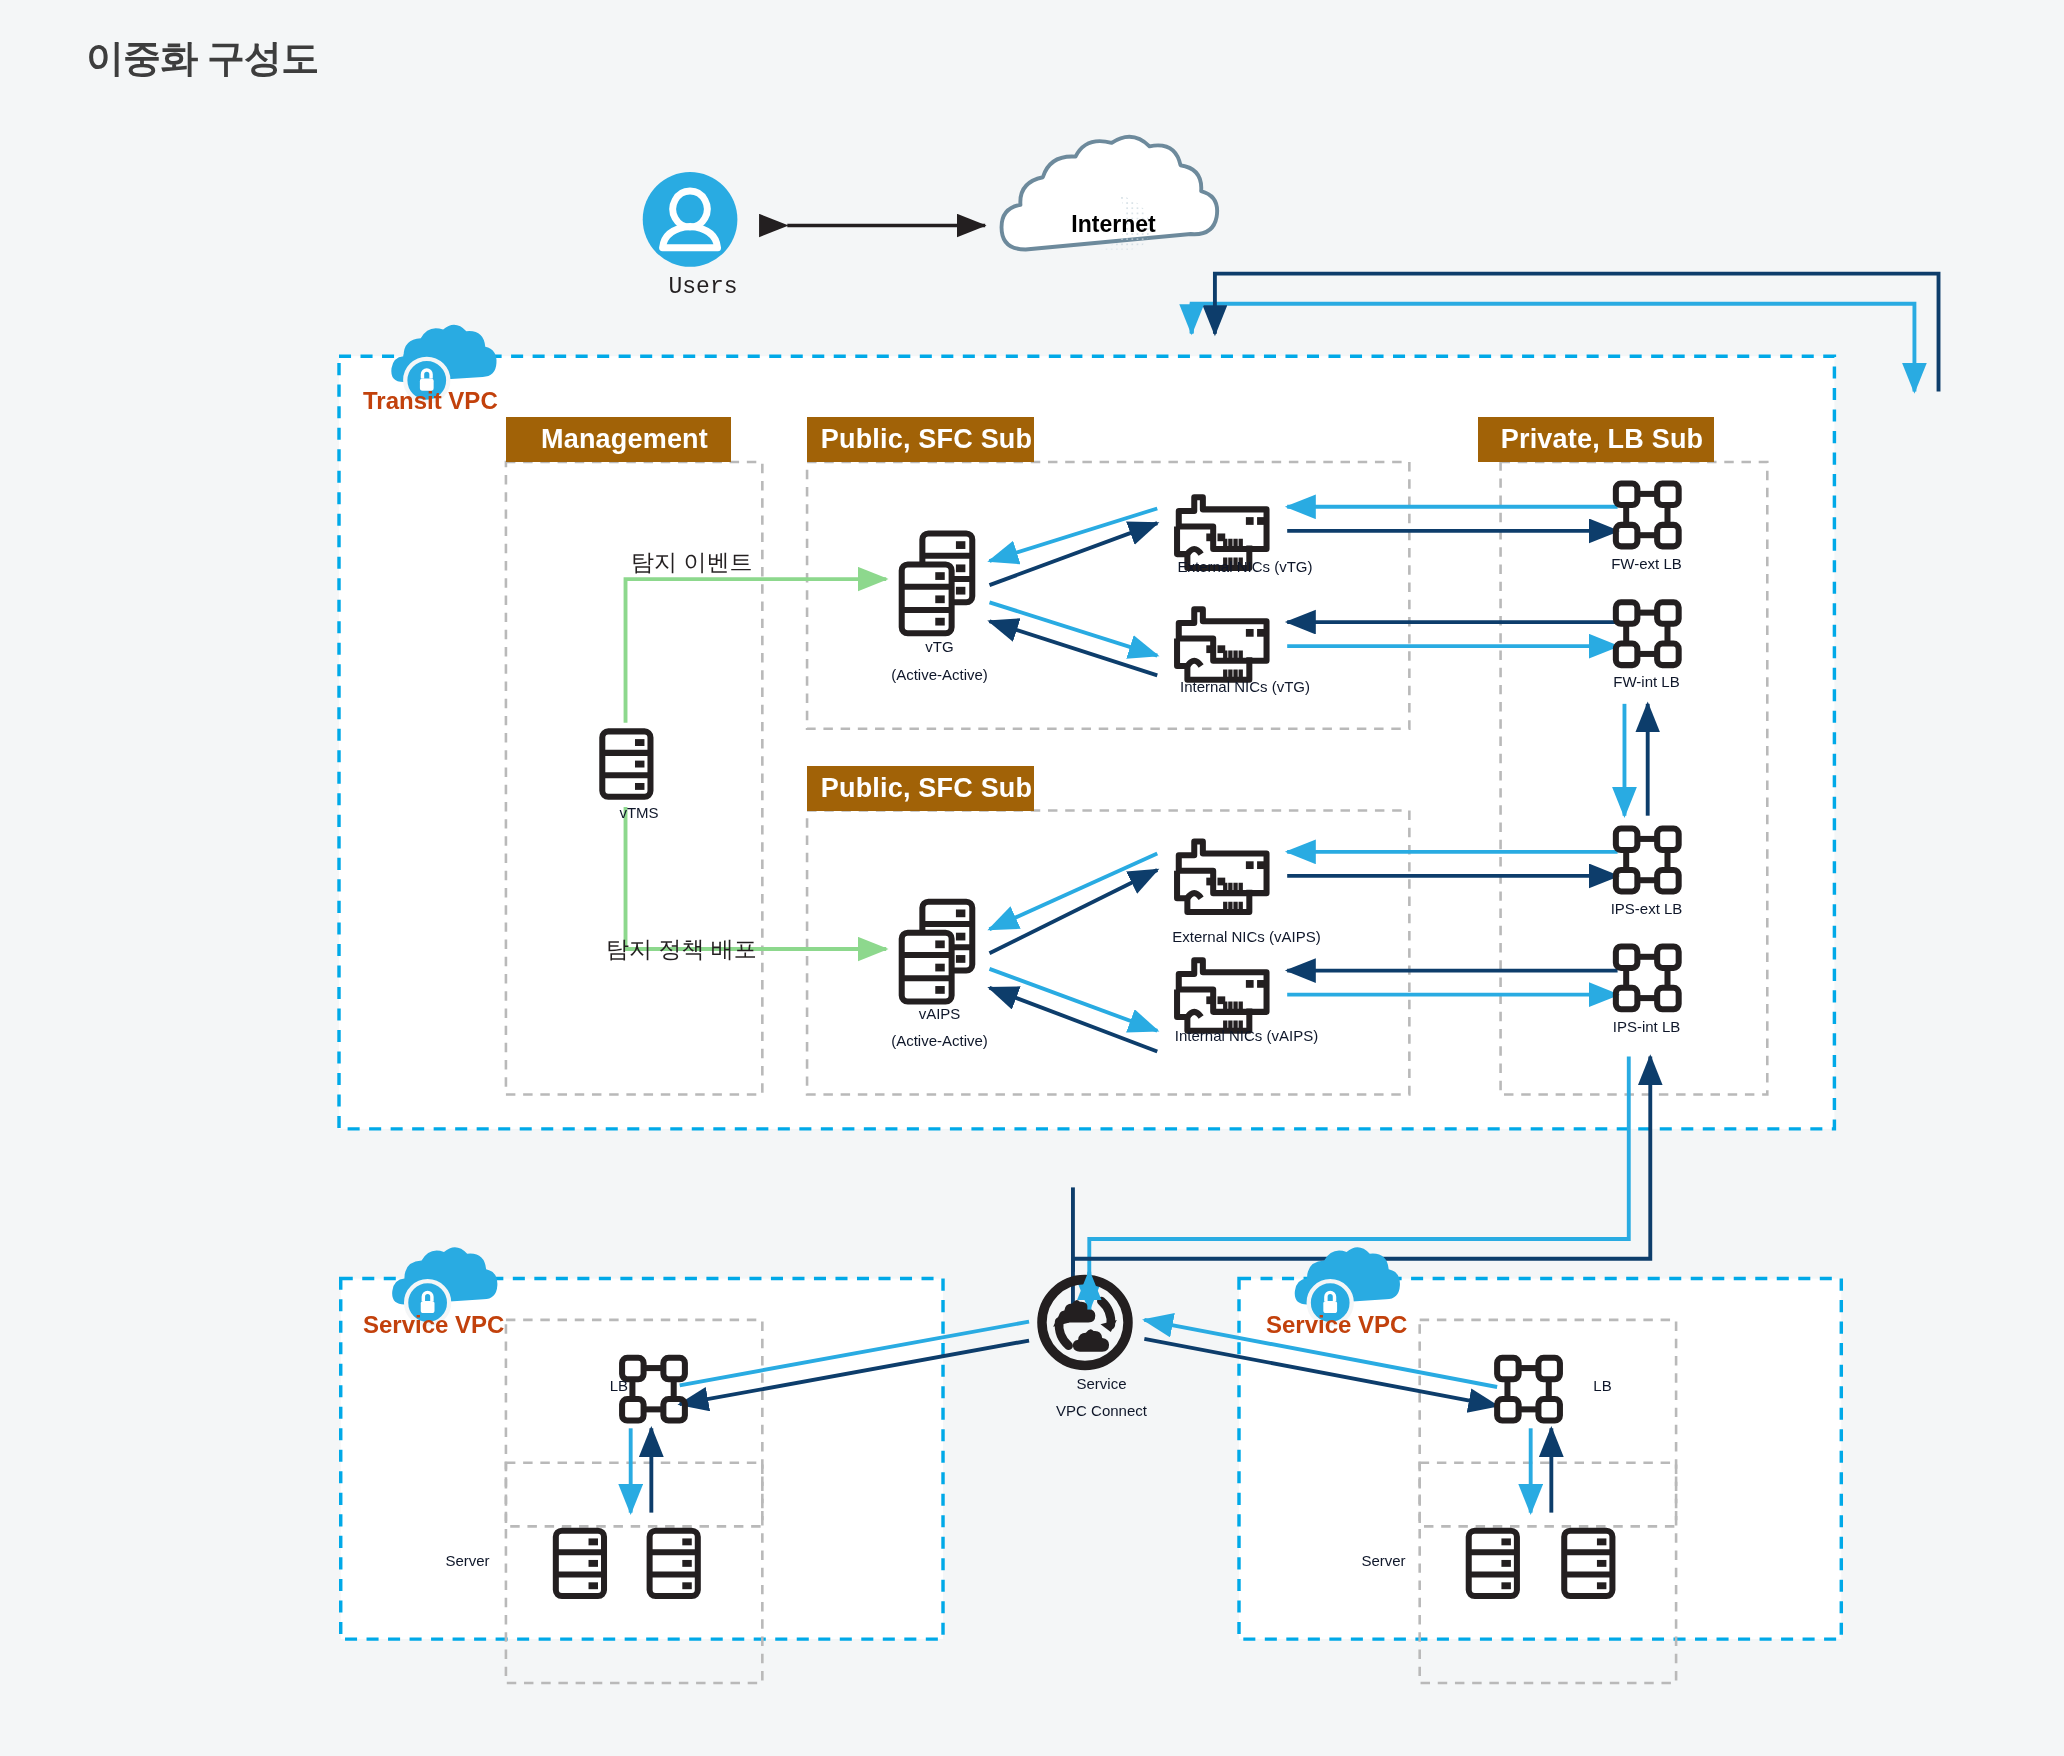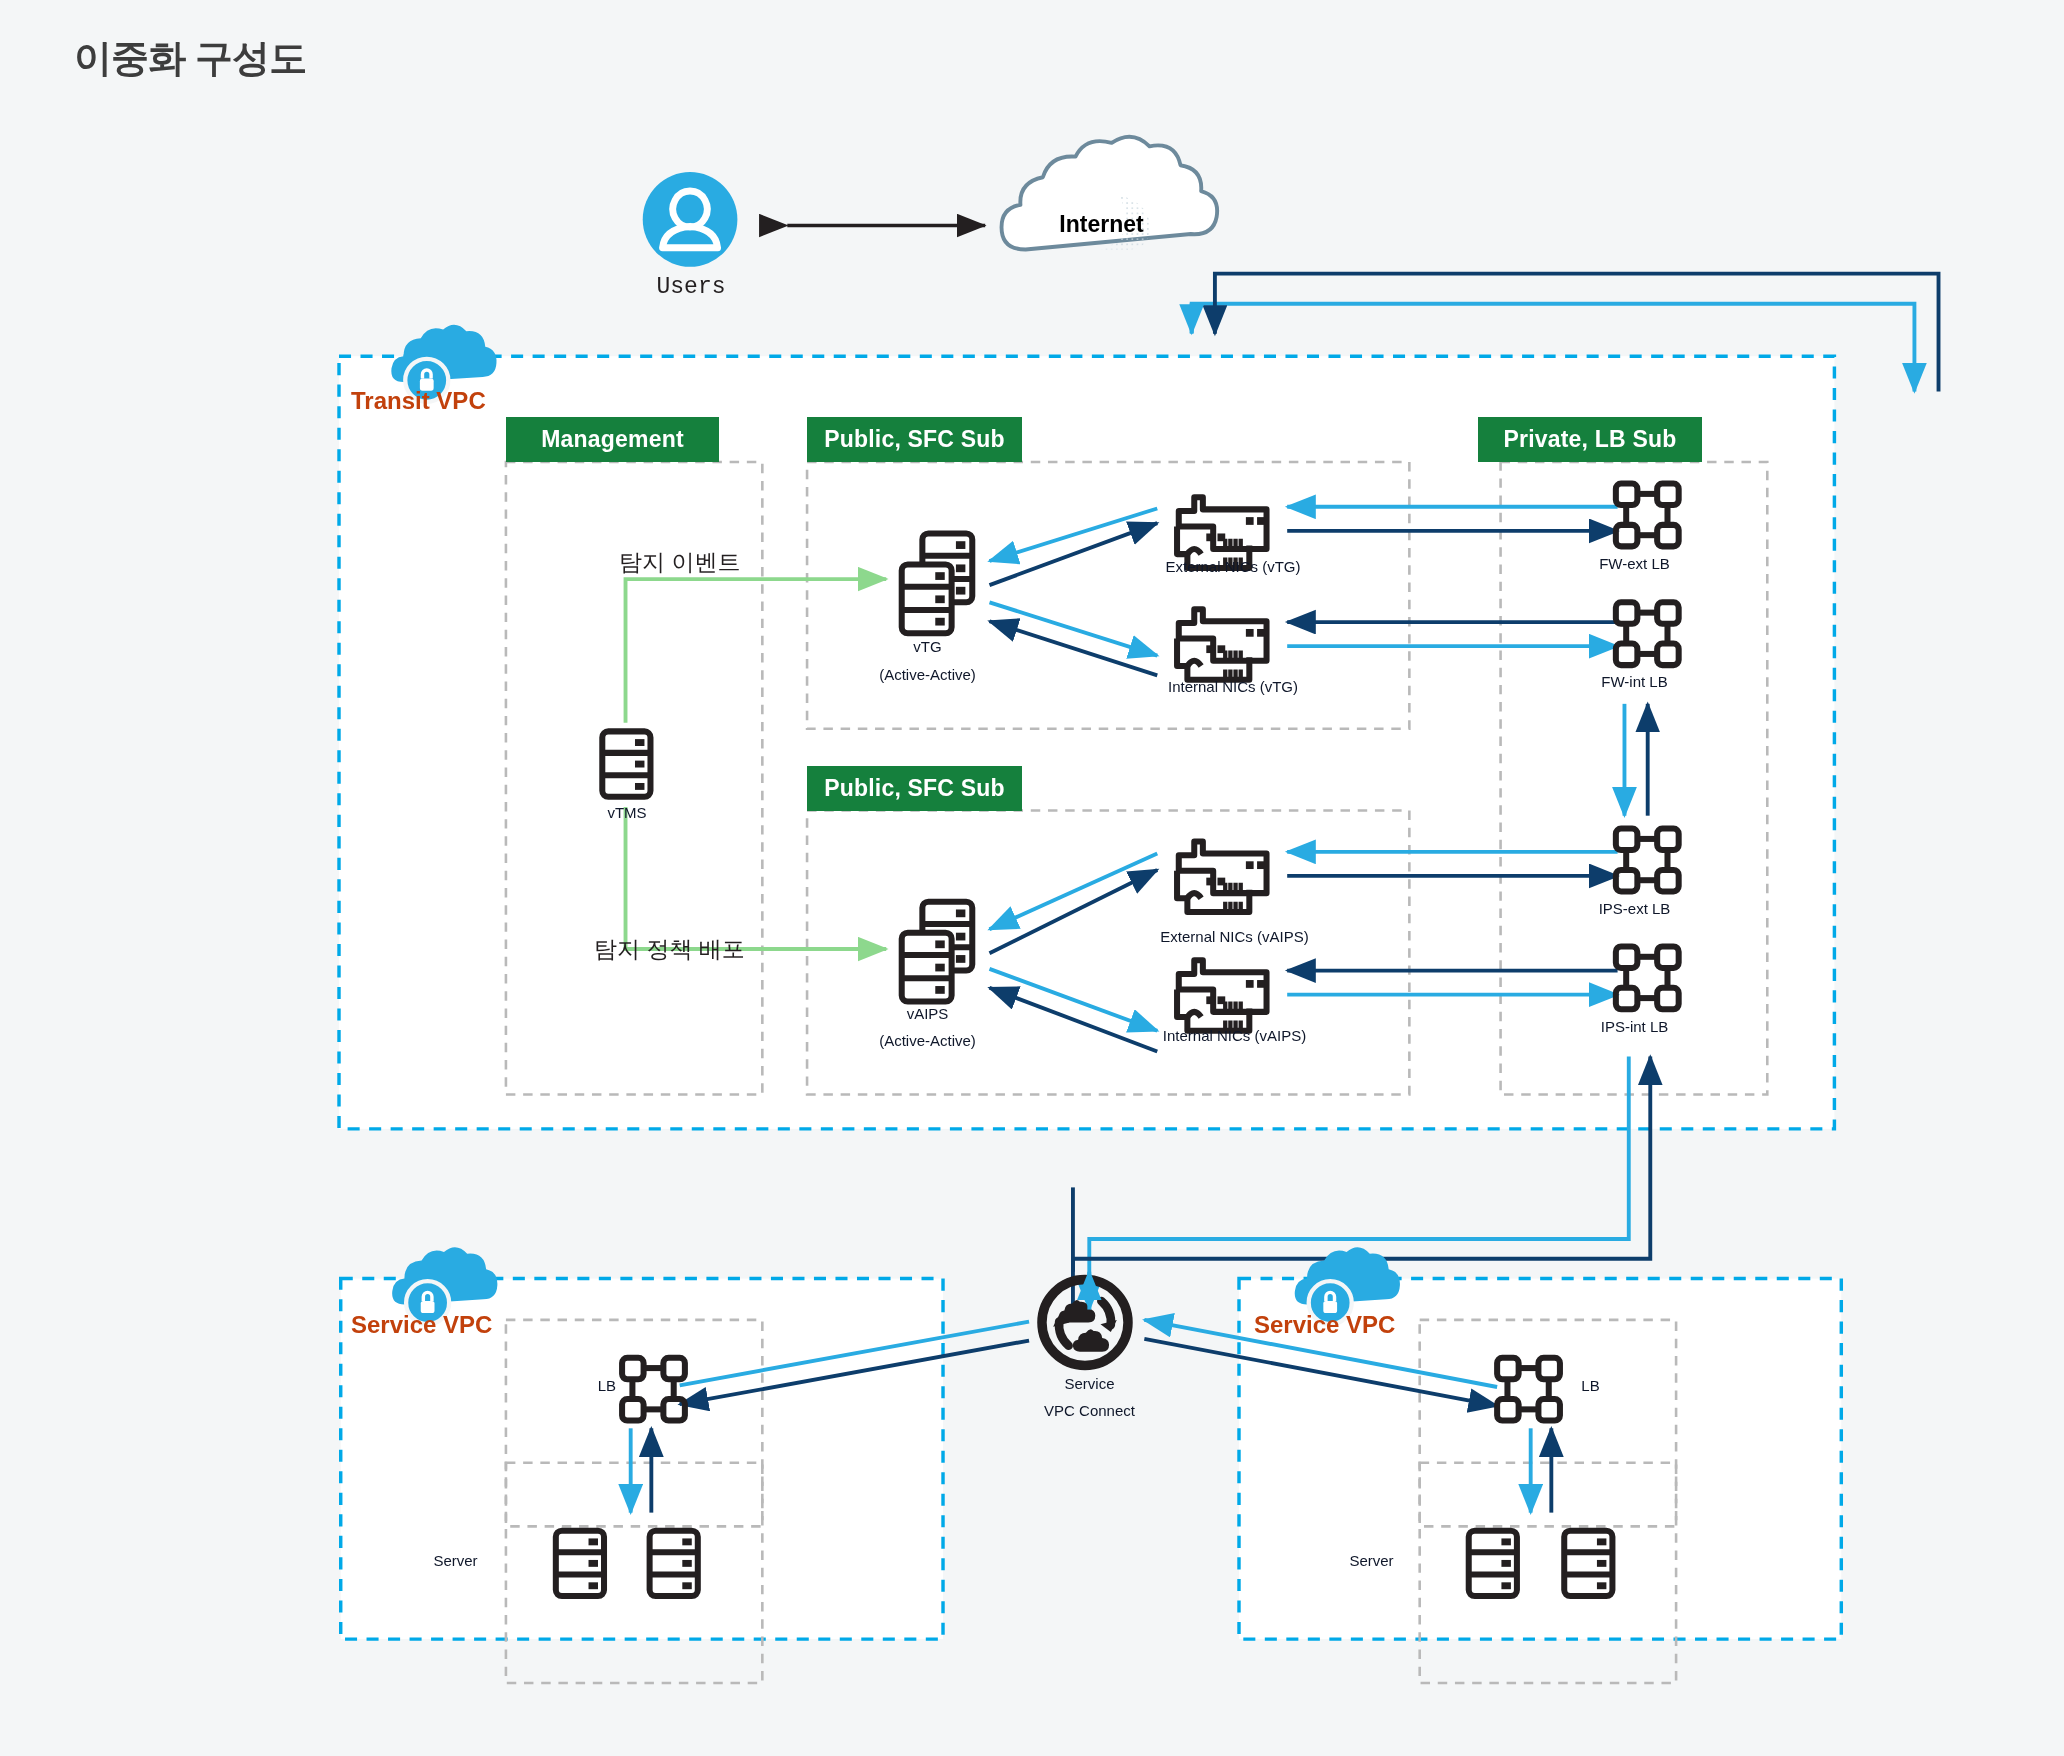--- a/index.html
+++ b/index.html
@@ -1,23 +1,23 @@
 <!DOCTYPE html>
 <html style="font-size:13.8px"><head>
 <meta charset="utf-8">
 <style>
   html,body{margin:0;padding:0;background:#f4f6f7;}
   body{font-family:"Liberation Sans","DejaVu Sans",sans-serif;}
   #stage{position:relative;width:2065px;height:1757px;background:#f4f6f7;overflow:hidden;}
   svg#canvas{position:absolute;left:0;top:0;width:2065px;height:1757px;}
-  .lbl{position:absolute;font-family:"Liberation Sans","DejaVu Sans",sans-serif;color:#231f20;white-space:pre;}
+  .lbl{position:absolute;font-family:"Liberation Sans","DejaVu Sans",sans-serif;color:#231f20;white-space:pre;margin-left:12px;}
   .ttl{font-size:38px;font-weight:700;color:#3d3d3d;letter-spacing:-0.9px;}
   .vpctag{color:#c2410c;font-size:24px;font-weight:600;}
-  .subhdr{position:absolute;background:#15803d;color:#fff;font-size:23px;font-weight:600;
-          display:flex;align-items:center;justify-content:center;letter-spacing:0.2px;}
+  .subhdr{position:absolute;background:#a16207;color:#fff;font-size:27px;font-weight:600;
+          display:flex;align-items:center;justify-content:center;letter-spacing:0.2px;padding-left:12px;}
   .nodelbl{font-size:15px;text-align:center;line-height:1.22;color:#0f172a;}
   .greenlbl{font-size:23px;color:#231f20;}
   .internetlbl{font-size:23px;font-weight:600;color:#000000;}
   .userslbl{font-size:23px;color:#231f20;}
 </style>
 </head>
 <body>
 
 <div id="stage">
 

